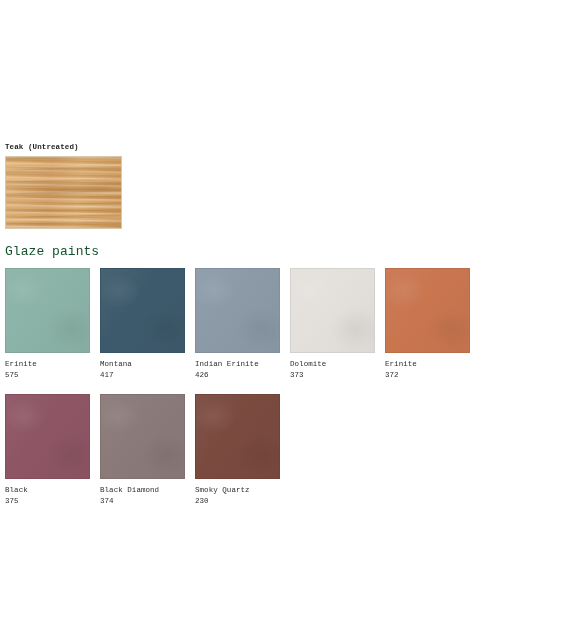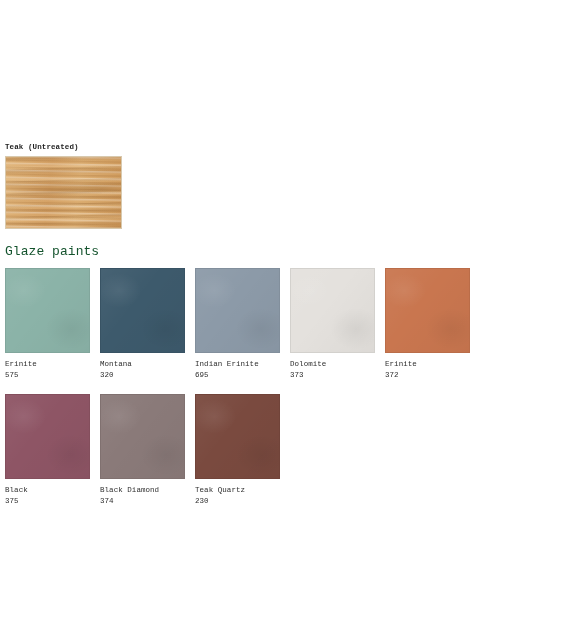--- a/index.html
+++ b/index.html
@@ -171,26 +171,26 @@
   <div class="paint-grid">
 
   <div class="paint-cell">
         <div class="paint-chip" style="background-color: rgb(139, 179, 168);"></div>
         <div class="paint-name">Erinite</div>
         <div class="paint-code">575</div>
       </div>
       <div class="paint-cell">
         <div class="paint-chip" style="background-color: rgb(61, 90, 108);"></div>
         <div class="paint-name">Montana</div>
-        <div class="paint-code">320</div>
+        <div class="paint-code">417</div>
       </div>
       <div class="paint-cell">
         <div class="paint-chip" style="background-color: rgb(140, 154, 168);"></div>
         <div class="paint-name">Indian Erinite</div>
-        <div class="paint-code">695</div>
+        <div class="paint-code">426</div>
       </div>
       <div class="paint-cell">
         <div class="paint-chip" style="background-color: rgb(228, 225, 221);"></div>
         <div class="paint-name">Dolomite</div>
         <div class="paint-code">373</div>
       </div>
       <div class="paint-cell">
         <div class="paint-chip" style="background-color: rgb(201, 118, 79);"></div>
         <div class="paint-name">Erinite</div>
         <div class="paint-code">372</div>
@@ -200,18 +200,18 @@
         <div class="paint-name">Black</div>
         <div class="paint-code">375</div>
       </div>
       <div class="paint-cell">
         <div class="paint-chip" style="background-color: rgb(138, 122, 121);"></div>
         <div class="paint-name">Black Diamond</div>
         <div class="paint-code">374</div>
       </div>
       <div class="paint-cell">
         <div class="paint-chip" style="background-color: rgb(122, 74, 63);"></div>
-        <div class="paint-name">Teak Quartz</div>
+        <div class="paint-name">Smoky Quartz</div>
         <div class="paint-code">230</div>
       </div>
     </div>
 
 </div>
 
 </body></html>

